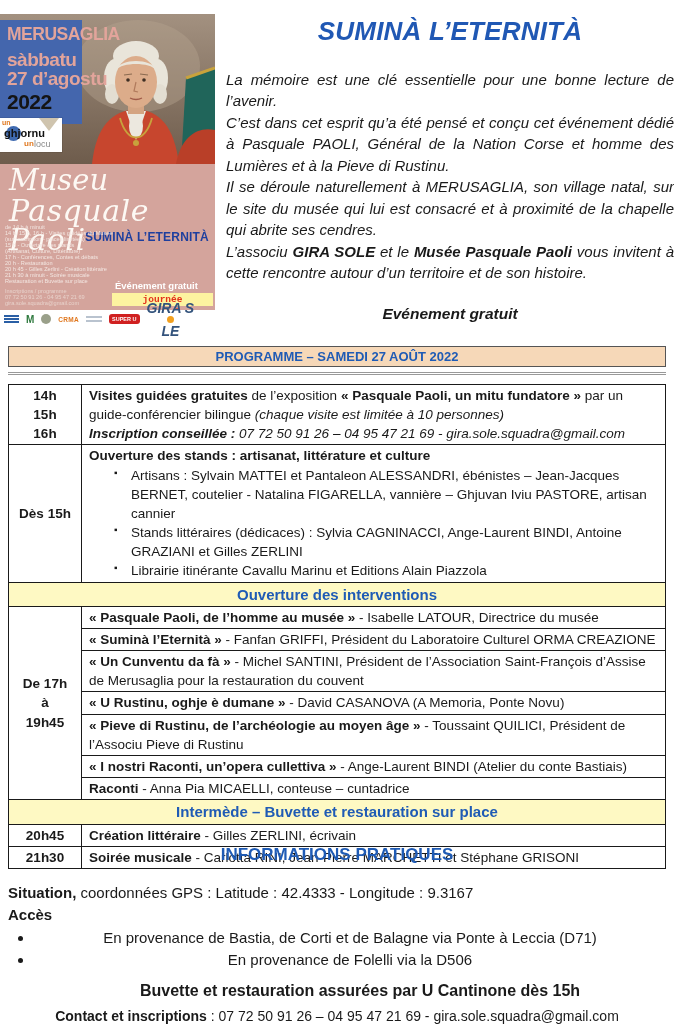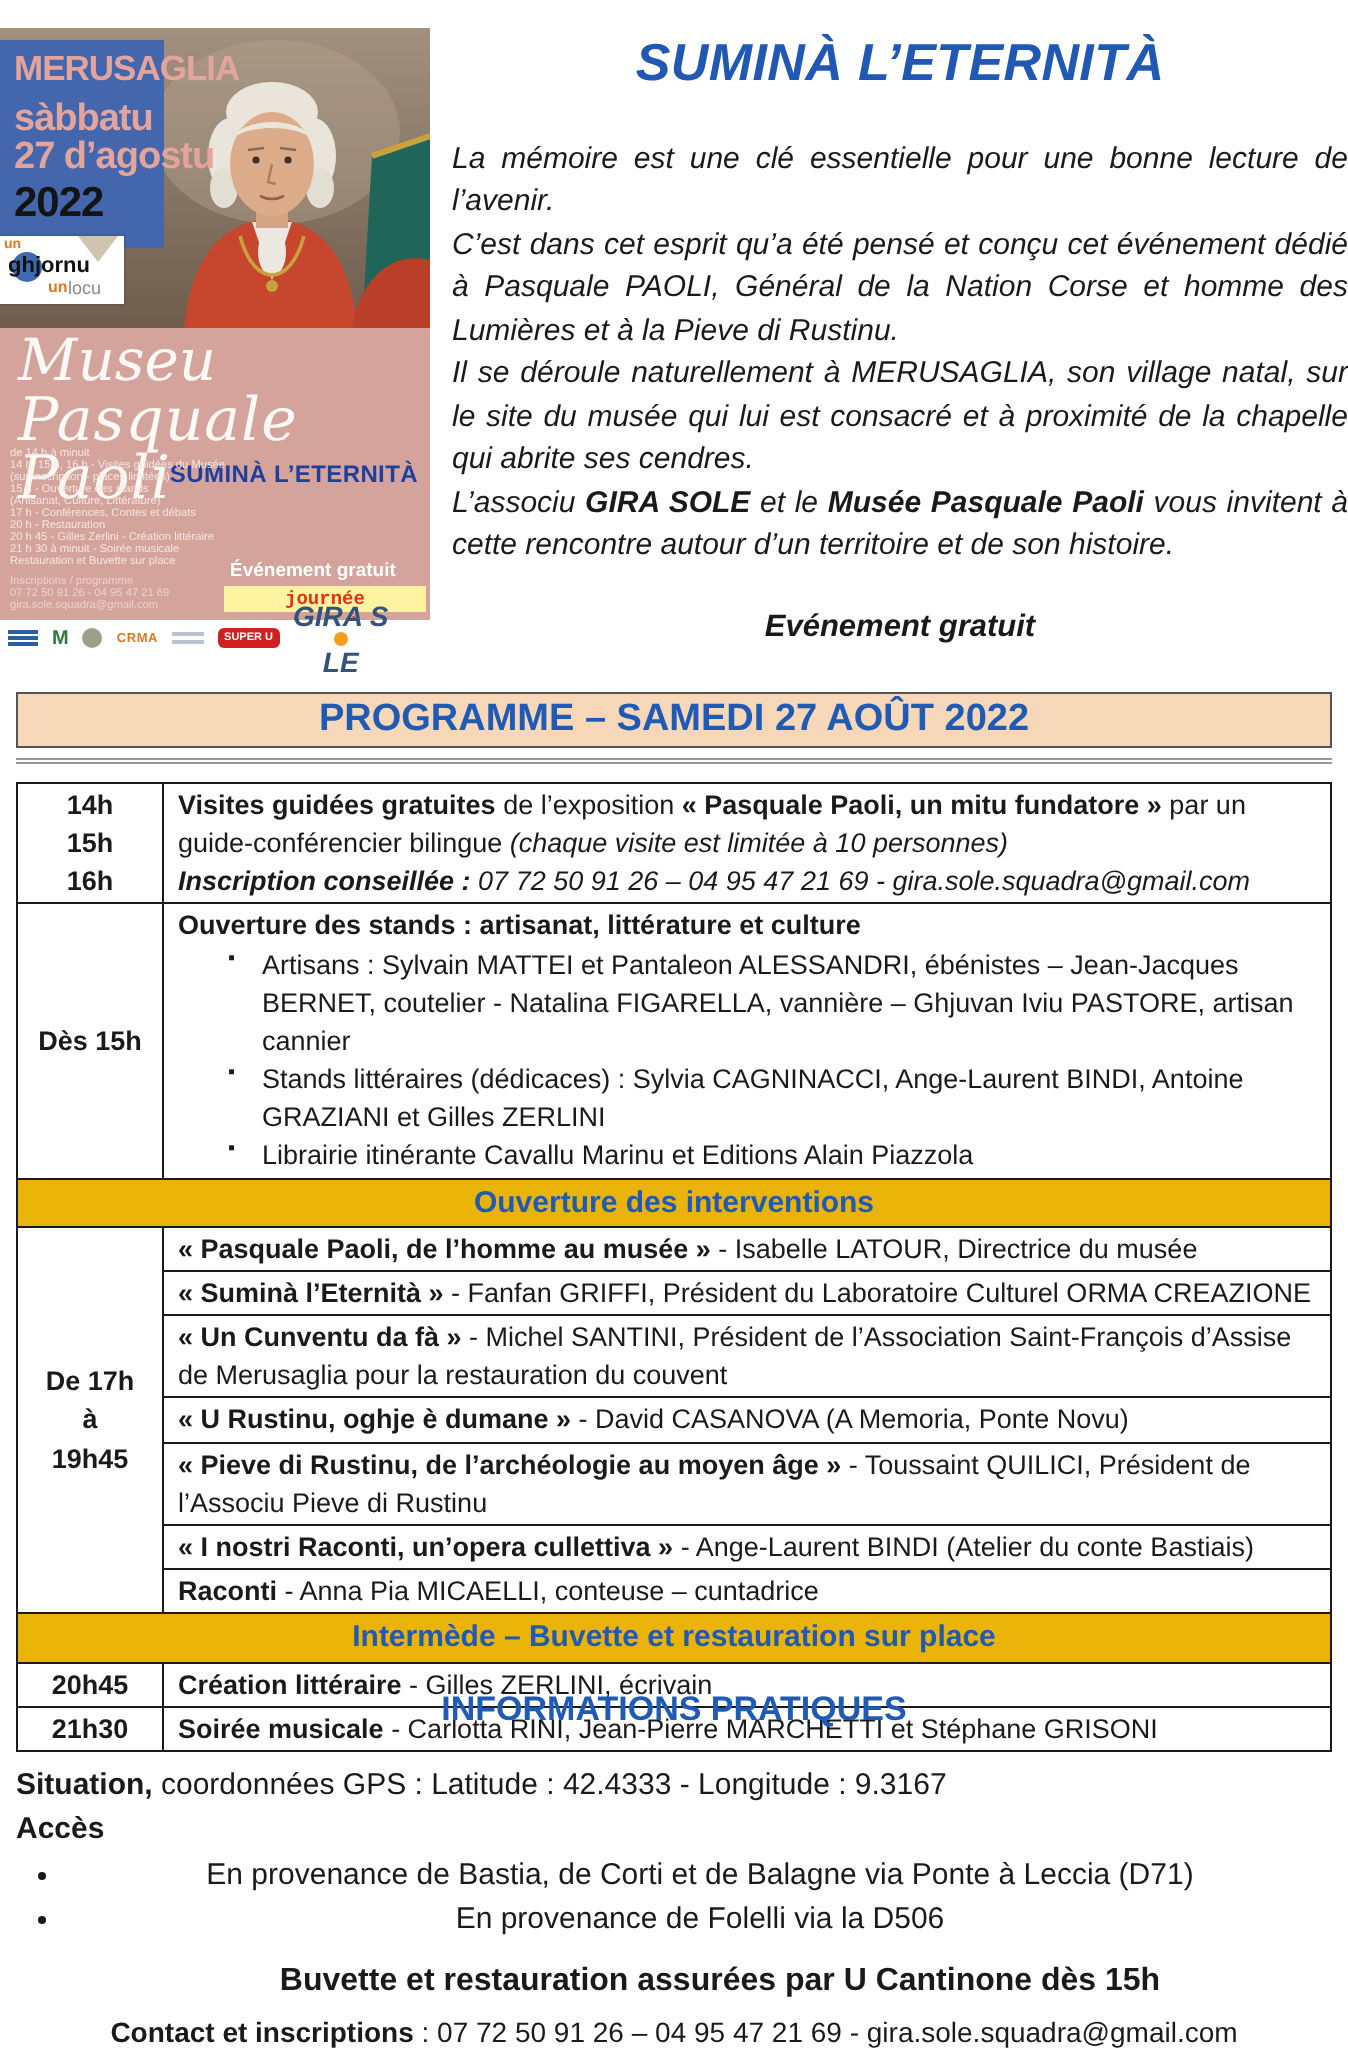--- a/index.html
+++ b/index.html
@@ -56,26 +56,26 @@
   .intro{position:absolute;left:226px;top:16px;width:448px;}
   .doc-title{font-size:26px;font-weight:bold;font-style:italic;color:#2058b4;text-align:center;
         letter-spacing:.2px;}
   .intro-body{margin-top:22px;font-size:15px;font-style:italic;line-height:1.43;text-align:justify;}
   .intro-body p{margin:0;}
   .free-line{margin-top:22px;text-align:center;font-weight:bold;font-style:italic;font-size:15.5px;}
 
   
   .program{position:absolute;left:8px;top:346px;width:658px;}
   .bar{background:#f6d8b8;border:1px solid #555;color:#1f5bb5;font-weight:bold;text-align:center;}
-  .bar.main{font-size:19px;padding:2px 0;}
+  .bar.main{font-size:13px;padding:2px 0;}
   .rule{border:none;border-top:3px double #999;margin:5px 0 0 0;}
   table.prog{width:100%;border-collapse:collapse;margin-top:9px;font-size:13.5px;line-height:1.42;}
   table.prog td{border:1px solid #1a1a1a;padding:1px 7px;vertical-align:middle;}
   td.time{width:58px;text-align:center;font-weight:bold;padding:1px 2px;}
-  td.rowbar{background:#eab308;color:#1f5bb5;font-weight:bold;text-align:center;font-size:15px;padding:1px 0;}
+  td.rowbar{background:#fef9c3;color:#1f5bb5;font-weight:bold;text-align:center;font-size:15px;padding:1px 0;}
   .stands-list{margin:0 0 0 42px;padding:0;list-style:none;}
   .stands-list li{position:relative;}
   .stands-list li::before{content:"▪";position:absolute;left:-17px;top:0;font-size:10px;}
   .b{font-weight:bold;}
   .i{font-style:italic;}
   .bi{font-weight:bold;font-style:italic;}
 
   
   .infos{position:absolute;left:8px;top:832px;width:658px;font-size:15px;line-height:1.5;margin-top:10px;}
   .infos-title{font-size:17px;font-weight:bold;color:#1f5bb5;text-align:center;margin-bottom:14px;}

